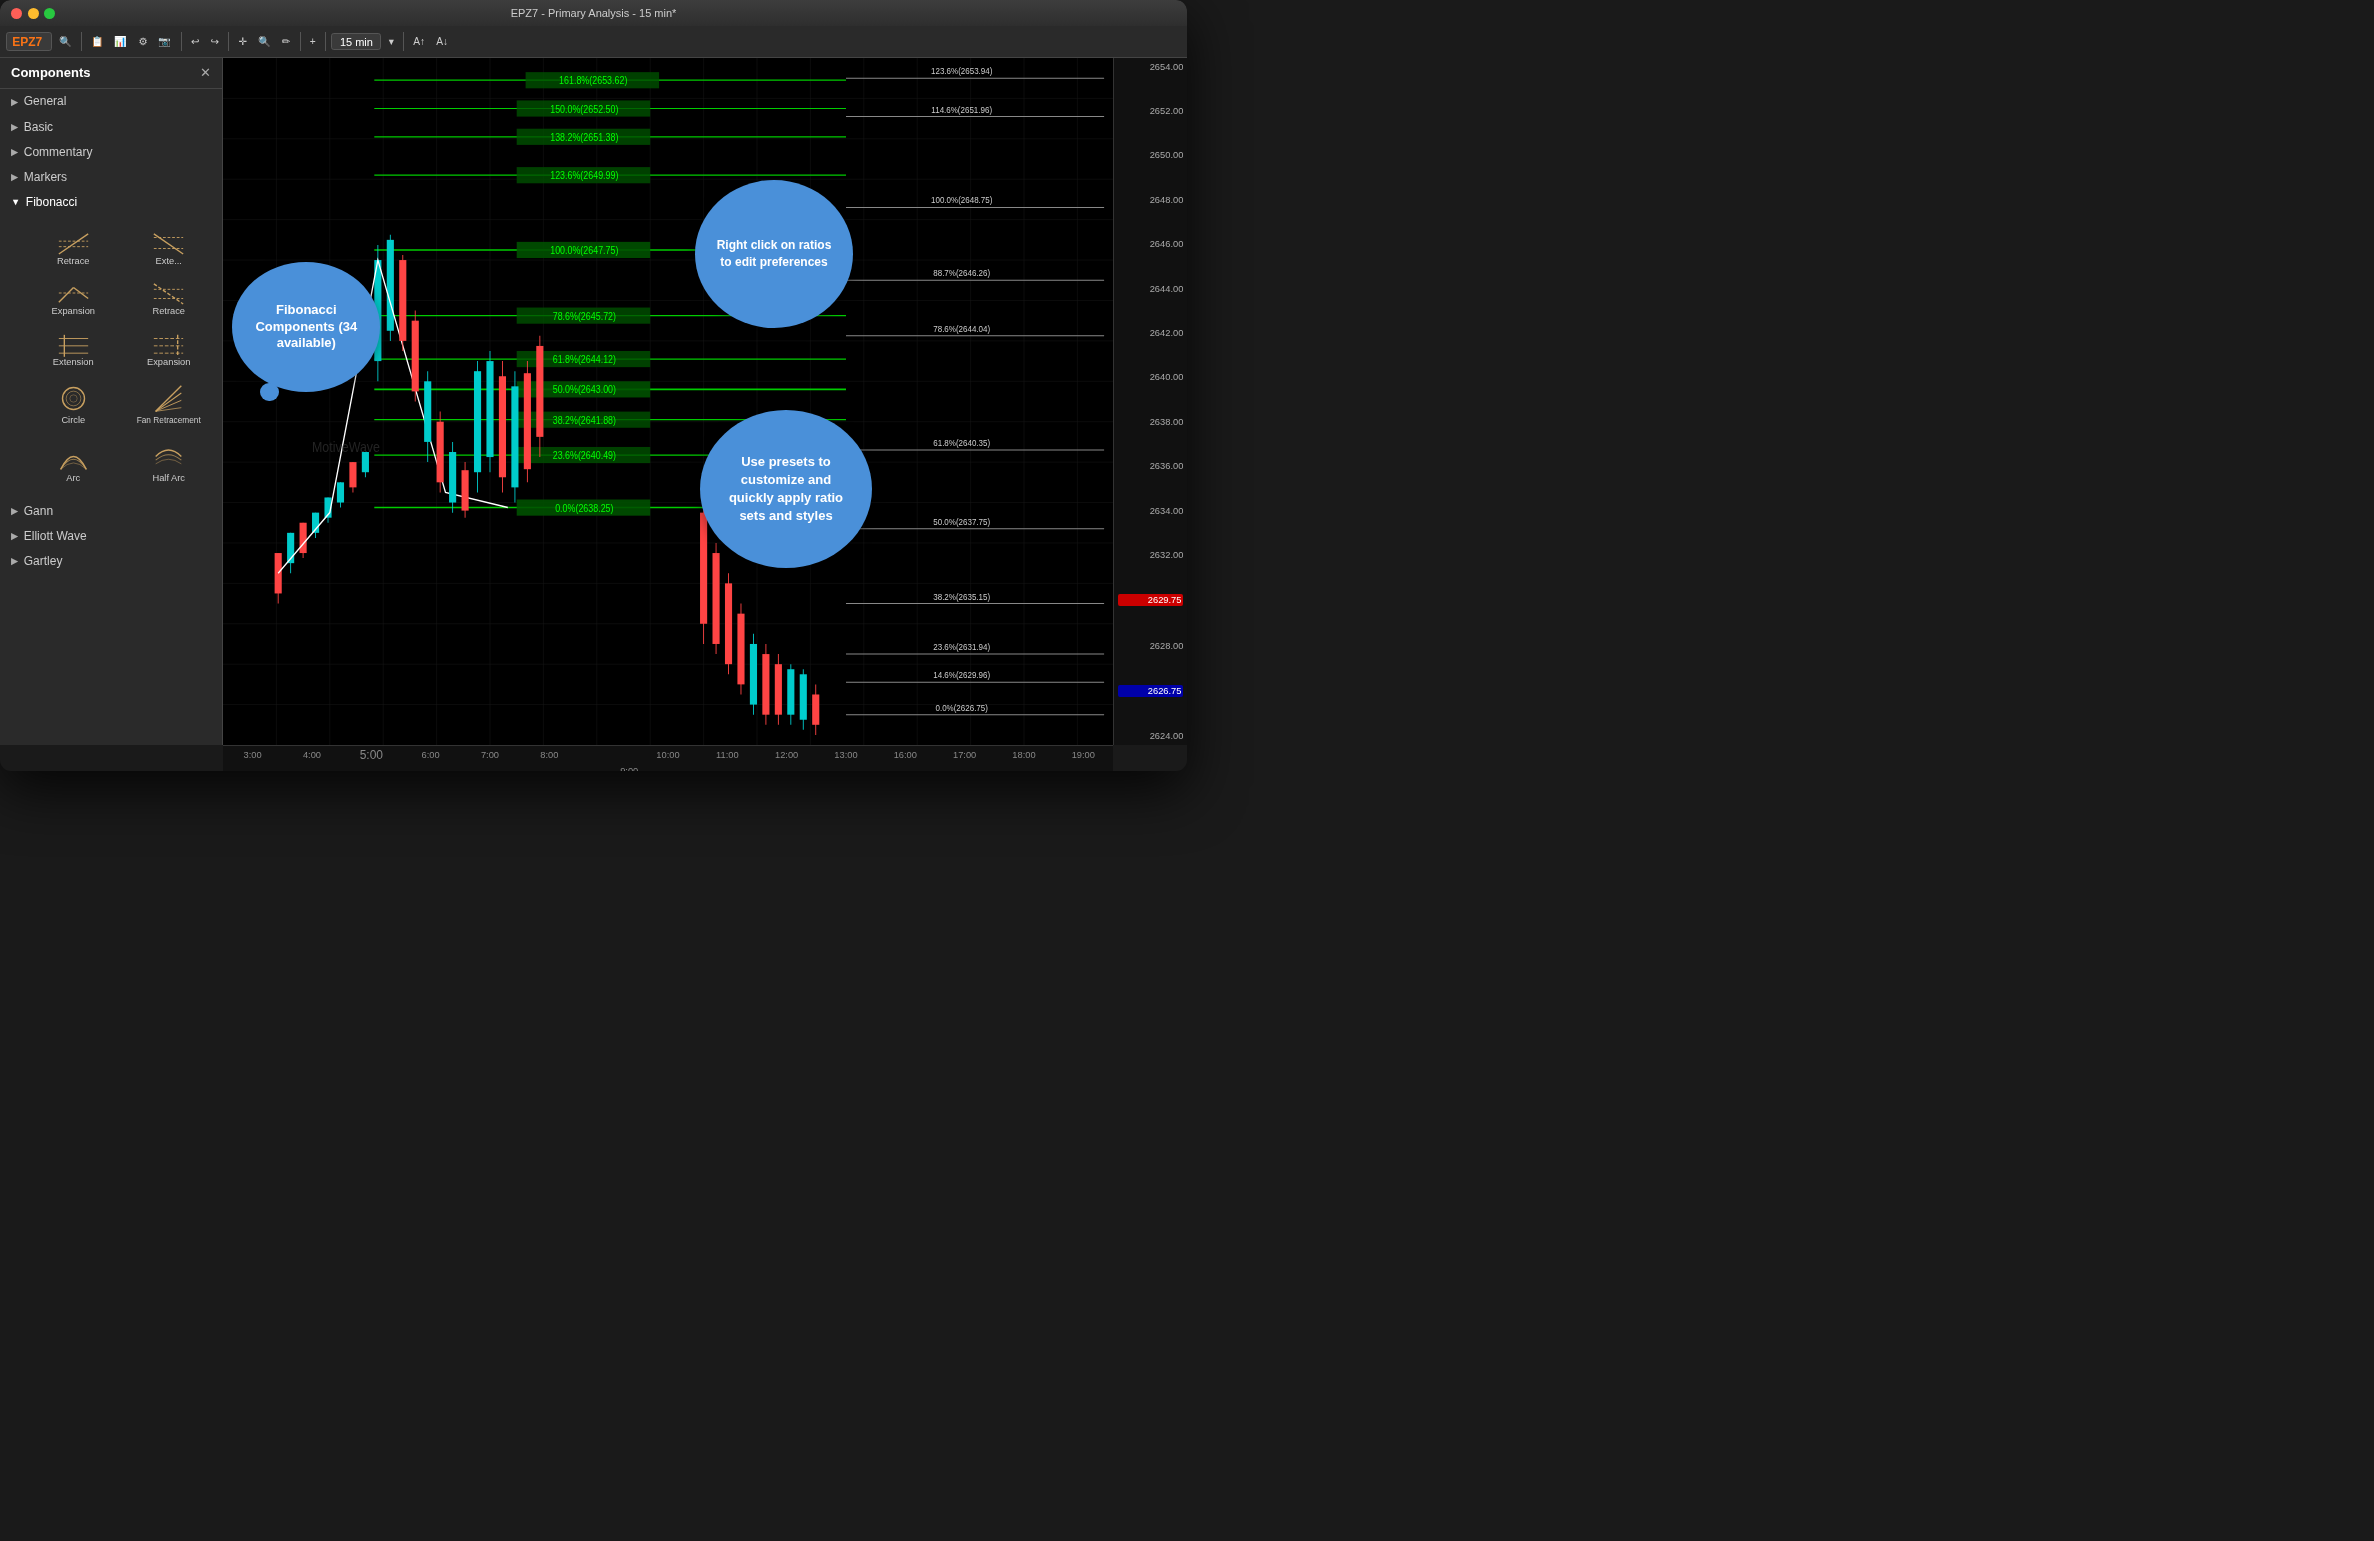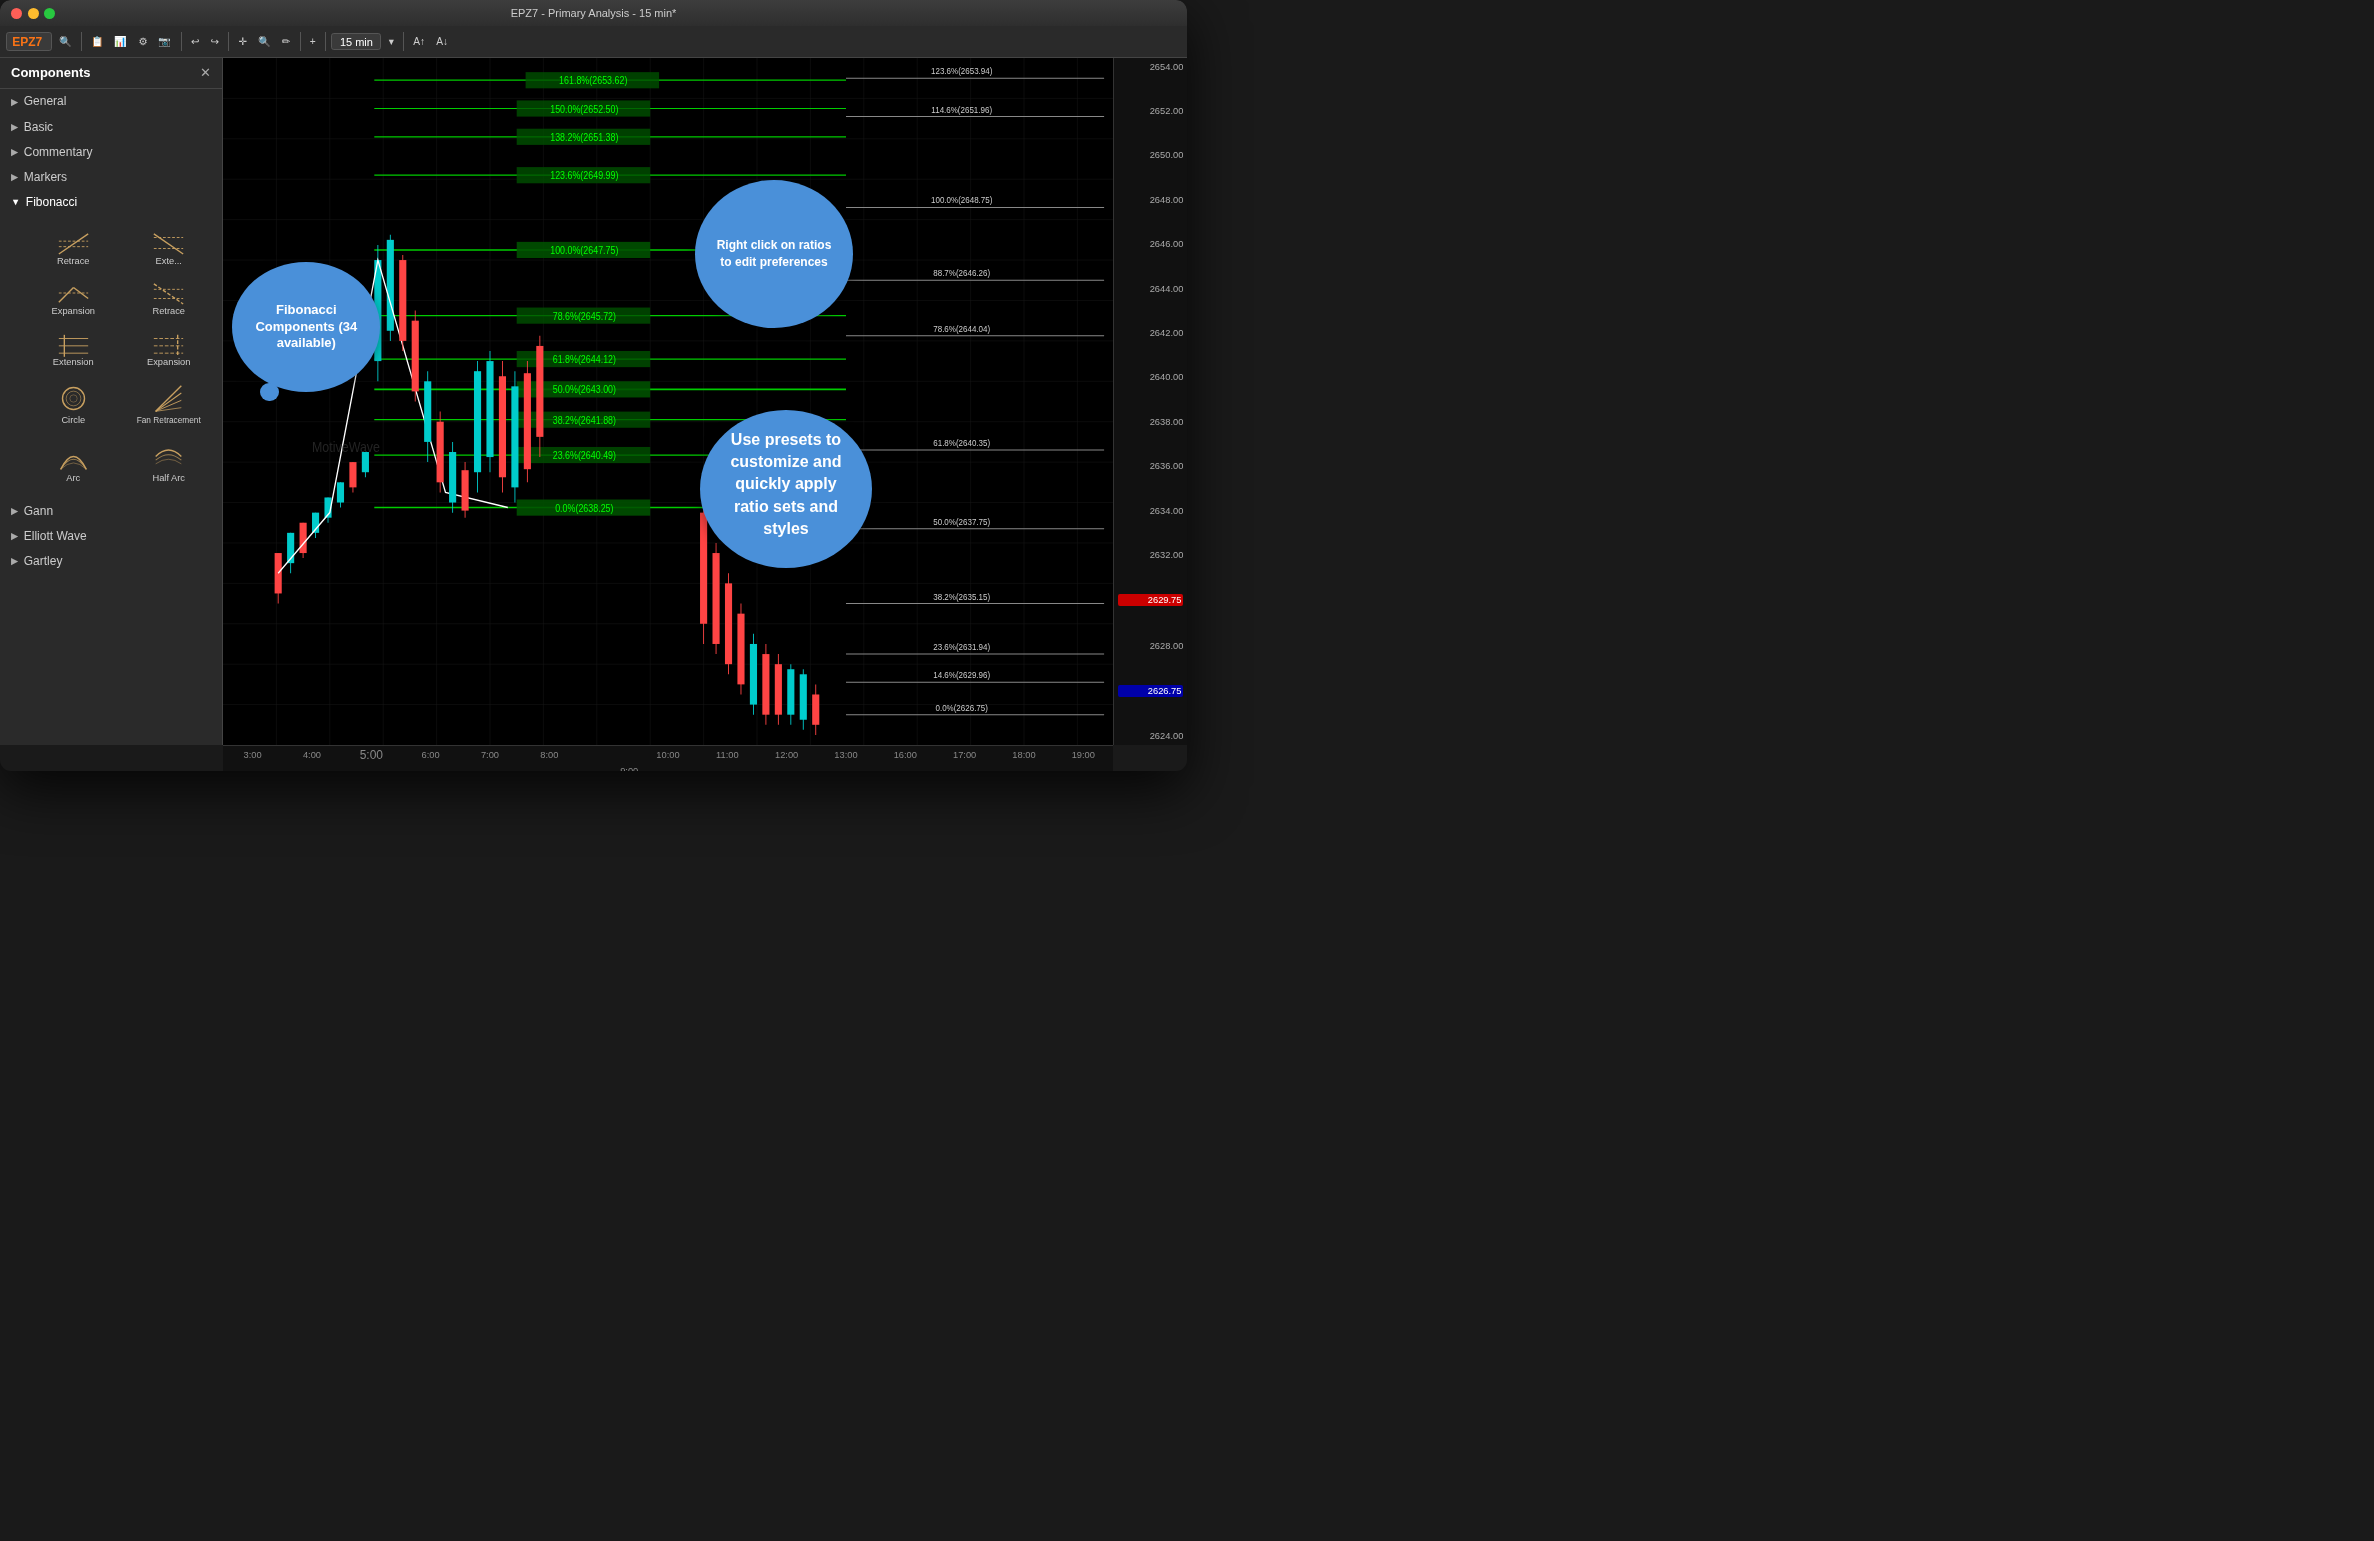--- a/index.html
+++ b/index.html
@@ -285,28 +285,28 @@
       line-height: 1.4;
       box-shadow: 0 3.7px 14px rgba(0,0,0,0.4);
       z-index: 20;
     }
 
     .preset-bubble {
       position: absolute;
       background: #4a90d9;
       color: white;
       font-weight: bold;
-      font-size: 16px;
+      font-size: 13px;
       text-align: center;
       padding: 18.6px;
       border-radius: 50%;
       width: 172px;
       height: 158px;
       display: flex;
-      align-items: flex-start;
+      align-items: center;
       justify-content: center;
       line-height: 1.4;
       box-shadow: 0 3.7px 14px rgba(0,0,0,0.4);
       z-index: 20;
     }
 
     .sidebar-scrollbar { overflow-y: auto; max-height: 538px; }
     .sidebar-scrollbar::-webkit-scrollbar { width: 3.7px; }
     .sidebar-scrollbar::-webkit-scrollbar-track { background: #2a2a2a; }
     .sidebar-scrollbar::-webkit-scrollbar-thumb { background: #555; border-radius: 1.9px; }

